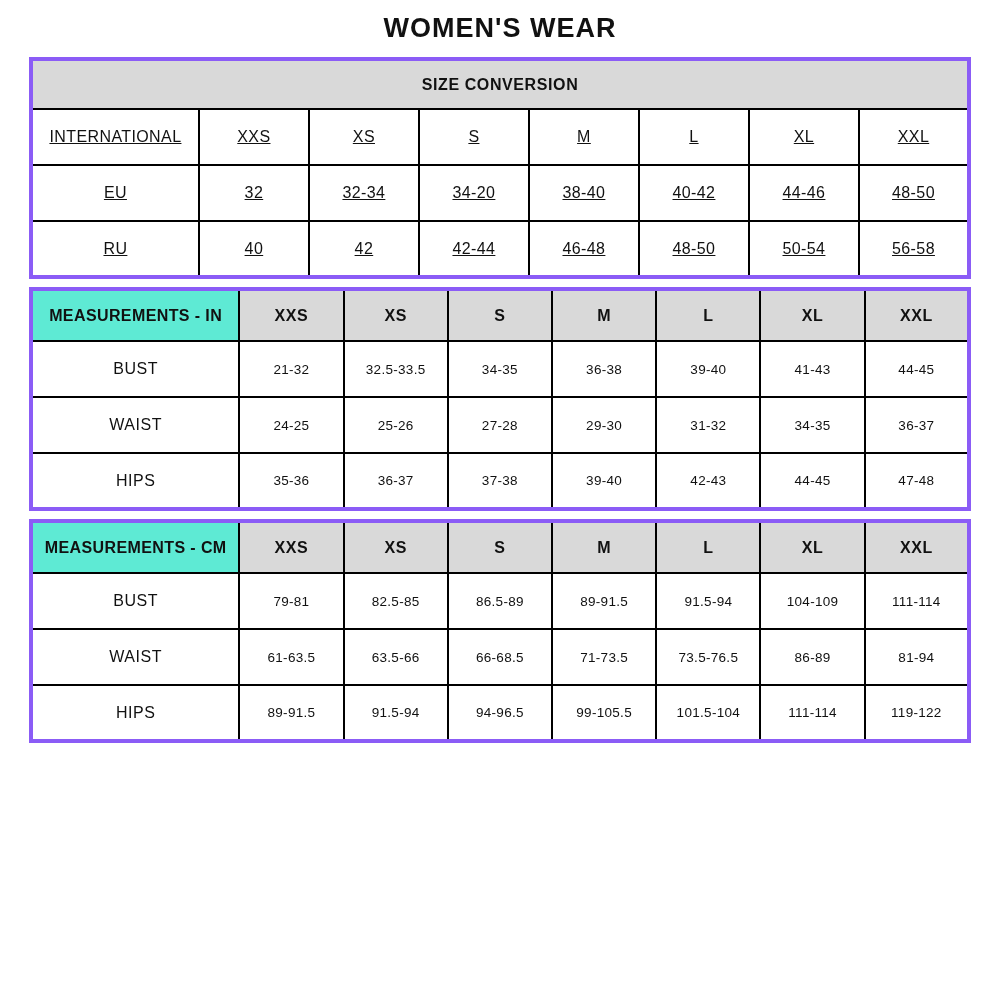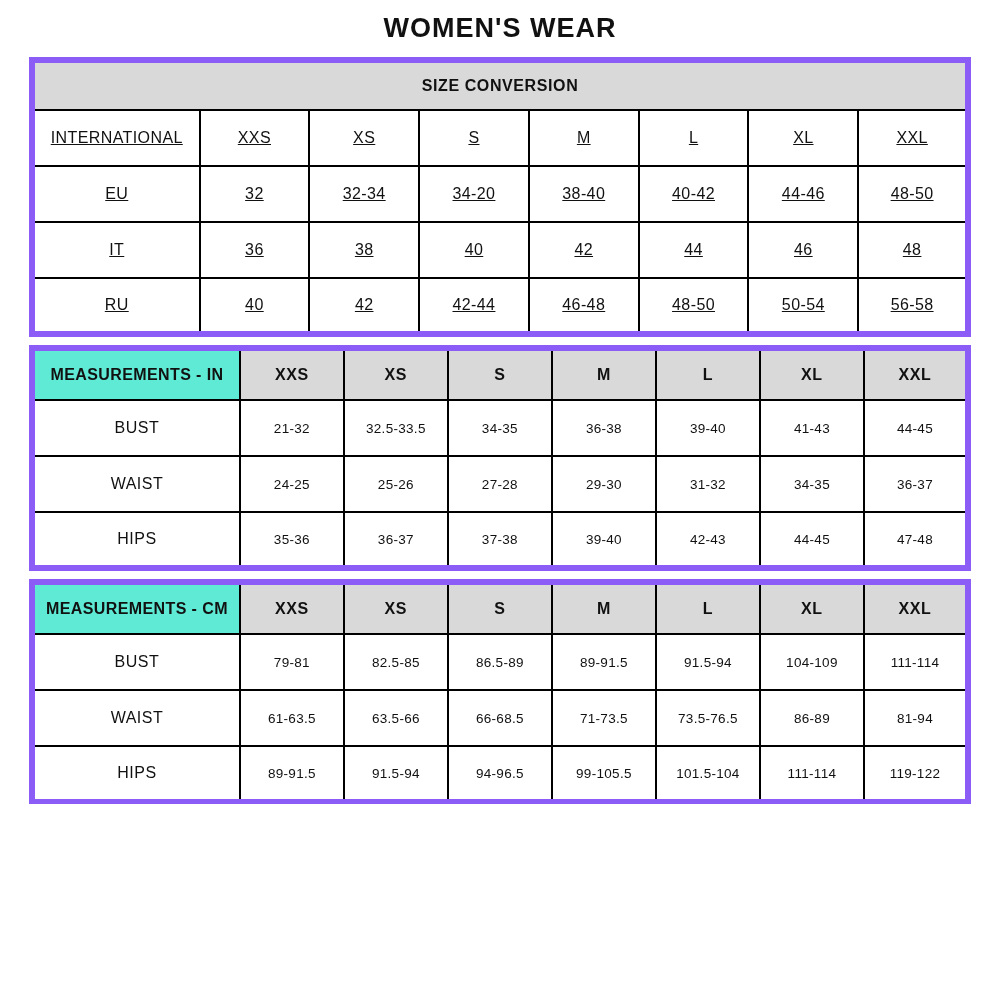--- a/index.html
+++ b/index.html
@@ -21,21 +21,21 @@
     font-size: 27px;
     font-weight: bold;
     letter-spacing: 1px;
     margin: 0 0 13px 0;
   }
   table {
     border-collapse: collapse;
     table-layout: fixed;
     width: 942px;
     margin: 0 auto;
-    border: 6px solid #8b5cf6;
+    border: 4px solid #8b5cf6;
   }
   th, td {
     border: 2px solid #000000;
     text-align: center;
     vertical-align: middle;
     padding: 0 4px;
     font-weight: normal;
     overflow: hidden;
     white-space: nowrap;
   }
@@ -104,30 +104,20 @@
     </tr>
     <tr>
       <td>EU</td>
       <td>32</td>
       <td>32-34</td>
       <td>34-20</td>
       <td>38-40</td>
       <td>40-42</td>
       <td>44-46</td>
       <td>48-50</td>
-    </tr>
-    <tr>
-      <td>IT</td>
-      <td>36</td>
-      <td>38</td>
-      <td>40</td>
-      <td>42</td>
-      <td>44</td>
-      <td>46</td>
-      <td>48</td>
     </tr>
     <tr>
       <td>RU</td>
       <td>40</td>
       <td>42</td>
       <td>42-44</td>
       <td>46-48</td>
       <td>48-50</td>
       <td>50-54</td>
       <td>56-58</td>

